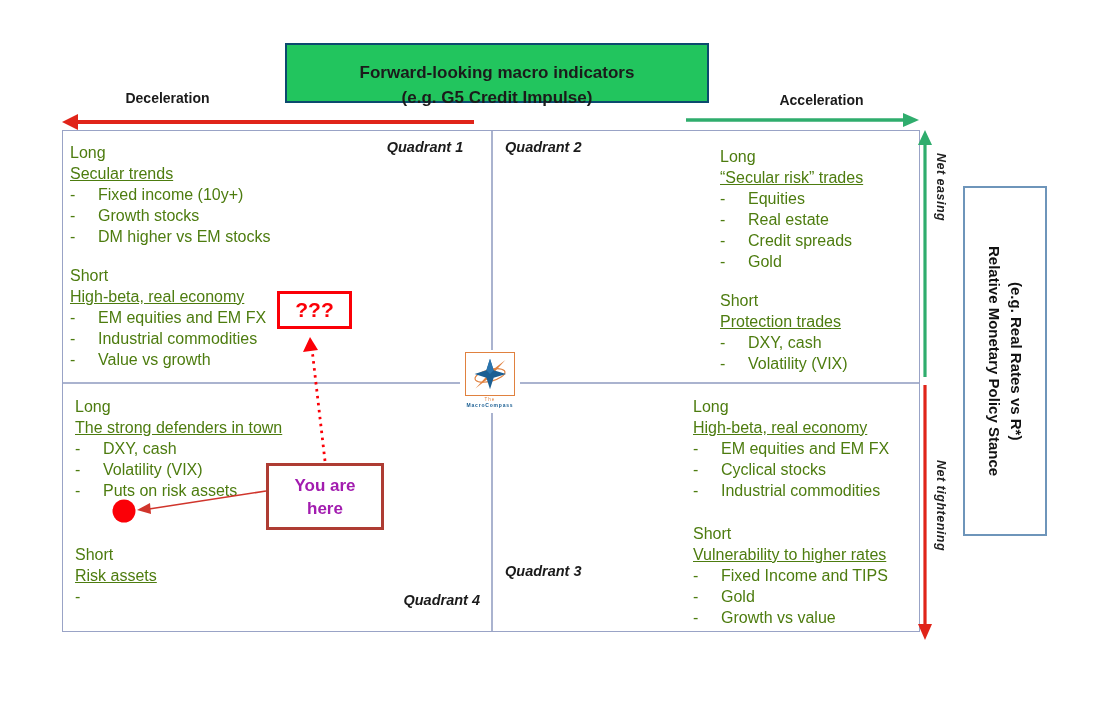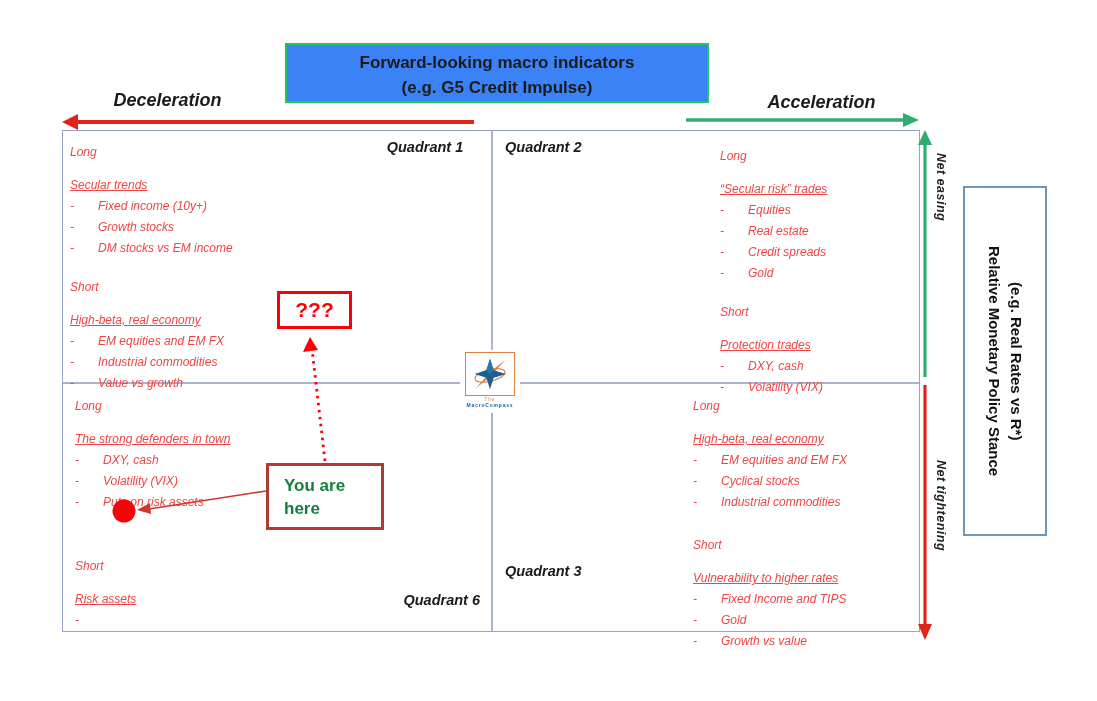--- a/index.html
+++ b/index.html
@@ -3,46 +3,46 @@
 <meta charset="utf-8">
 <style>
   html,body { margin:0; padding:0; background:#fff; }
   .canvas {
     position:relative; width:1097px; height:701px; background:#ffffff;
     font-family:"Liberation Sans", sans-serif; color:#1b1b1b; overflow:hidden;
   }
   
   .title-box {
     position:absolute; left:285px; top:43px; width:424px; height:60px;
-    border:2px solid #22c55e; background:#3b82f6; text-align:center;
-    font-weight:bold; font-size:17px; line-height:25px; padding-top:5px; box-sizing:border-box;
-  }
-  
-  .axis-caption { position:absolute; font-weight:bold; font-style:italic; font-size:18px; text-align:center; }
+    border:2px solid #0c4a6e; background:#22c55e; text-align:center;
+    font-weight:bold; font-size:17px; line-height:25px; padding-top:15px; box-sizing:border-box;
+  }
+  
+  .axis-caption { position:absolute; font-weight:bold; font-size:14px; text-align:center; }
   .decel { left:95px; top:90px; width:145px; }
   .accel { left:749px; top:92px; width:145px; }
   
   .main-box {
     position:absolute; left:62px; top:130px; width:858px; height:502px;
     border:1.5px solid #99a3c6; background:#fff; box-sizing:border-box;
   }
   .v-divider { position:absolute; left:428px; top:0; width:2px; height:100%; background:#aab3cf; }
   .h-divider { position:absolute; left:0; top:251px; width:100%; height:2px; background:#aab3cf; }
   .q-label { position:absolute; font-weight:bold; font-style:italic; font-size:14.5px; }
   .q-label.q1 { left:370px; top:139px; width:110px; text-align:center; }
   .q-label.q2 { left:505px; top:139px; }
   .q-label.q4 { left:370px; top:592px; width:110px; text-align:right; }
   .q-label.q3 { left:505px; top:563px; }
   
-  .q-content { position:absolute; font-style:italic; font-size:12px; line-height:21px; color:#ef4444; }
+  .q-content { position:absolute; font-size:16px; line-height:21px; color:#4d7c0f; }
   .qc1 { left:70px;  top:142px; width:280px; }
   .qc2 { left:720px; top:146px; width:200px; }
   .qc4 { left:75px;  top:396px; width:245px; }
   .qc3 { left:693px; top:396px; width:235px; }
-  .q-title { text-decoration:underline;margin-top:12px; }
+  .q-title { text-decoration:underline; }
   .q-group.short { margin-top:18px; }
   .q-item { display:flex; }
   .q-dash { width:28px; flex:0 0 28px; }
   .q-itext.wrap { max-width:175px; }
   
   .net-label {
     position:absolute; writing-mode:vertical-lr; font-weight:bold; font-style:italic;
     font-size:12.5px; color:#222; letter-spacing:0.5px;
   }
   .net-easing { left:934px; top:153px; }
@@ -61,21 +61,21 @@
     position:absolute; left:277px; top:291px; width:75px; height:38px;
     border:3px solid #fb0007; color:#fb0007; background:#fff;
     font-weight:bold; font-size:21px; display:flex; align-items:center; justify-content:center;
     box-sizing:border-box; z-index:6;
   }
   .yah-box {
     position:absolute; left:266px; top:463px; width:118px; height:67px;
     border:3px solid #ae3c33; background:#fff; box-sizing:border-box;
     display:flex; align-items:center; justify-content:center; z-index:6;
   }
-  .yah-box span { display:inline-block; width:82px; font-weight:bold; font-size:17px; line-height:23px; color:#15803d; }
+  .yah-box span { display:inline-block; width:82px; text-align:center; font-weight:bold; font-size:17px; line-height:23px; color:#a21caf; }
   
   .overlay { position:absolute; left:0; top:0; z-index:5; pointer-events:none; }
   
   .logo-card {
     position:absolute; left:460px; top:350px; width:60px; height:63px;
     background:#fff; z-index:4; display:flex; flex-direction:column; align-items:center; padding-top:2px; box-sizing:border-box;
   }
   .logo-frame { width:48px; height:42px; border:1px solid #e0813f; display:flex; align-items:center; justify-content:center; }
   .logo-line1 { font-size:4.5px; color:#e0813f; letter-spacing:1px; margin-top:1px; }
   .logo-line2 { font-size:5px; font-weight:bold; color:#1b5f93; letter-spacing:0.8px; }
@@ -99,38 +99,38 @@
   <div class="axis-caption decel">Deceleration</div>
   <div class="axis-caption accel">Acceleration</div>
 
   <div class="main-box">
     <div class="v-divider"></div>
     <div class="h-divider"></div>
   </div>
 
   <div class="q-label q1">Quadrant 1</div>
   <div class="q-label q2">Quadrant 2</div>
-  <div class="q-label q4">Quadrant 6</div>
+  <div class="q-label q4">Quadrant 4</div>
   <div class="q-label q3">Quadrant 3</div>
 
   <div class="q-content qc1">
     <div class="q-group">
       <div class="q-side">Long</div>
       <div class="q-title">Secular trends</div>
       <div class="q-item">
           <span class="q-dash">-</span>
           <span class="q-itext">Fixed income (10y+)</span>
         </div>
       <div class="q-item">
           <span class="q-dash">-</span>
           <span class="q-itext">Growth stocks</span>
         </div>
       <div class="q-item">
           <span class="q-dash">-</span>
-          <span class="q-itext">DM stocks vs EM income</span>
+          <span class="q-itext">DM higher vs EM stocks</span>
         </div>
     </div>
     <div class="q-group short">
       <div class="q-side">Short</div>
       <div class="q-title">High-beta, real economy</div>
       <div class="q-item">
           <span class="q-dash">-</span>
           <span class="q-itext">EM equities and EM FX</span>
         </div>
       <div class="q-item">

